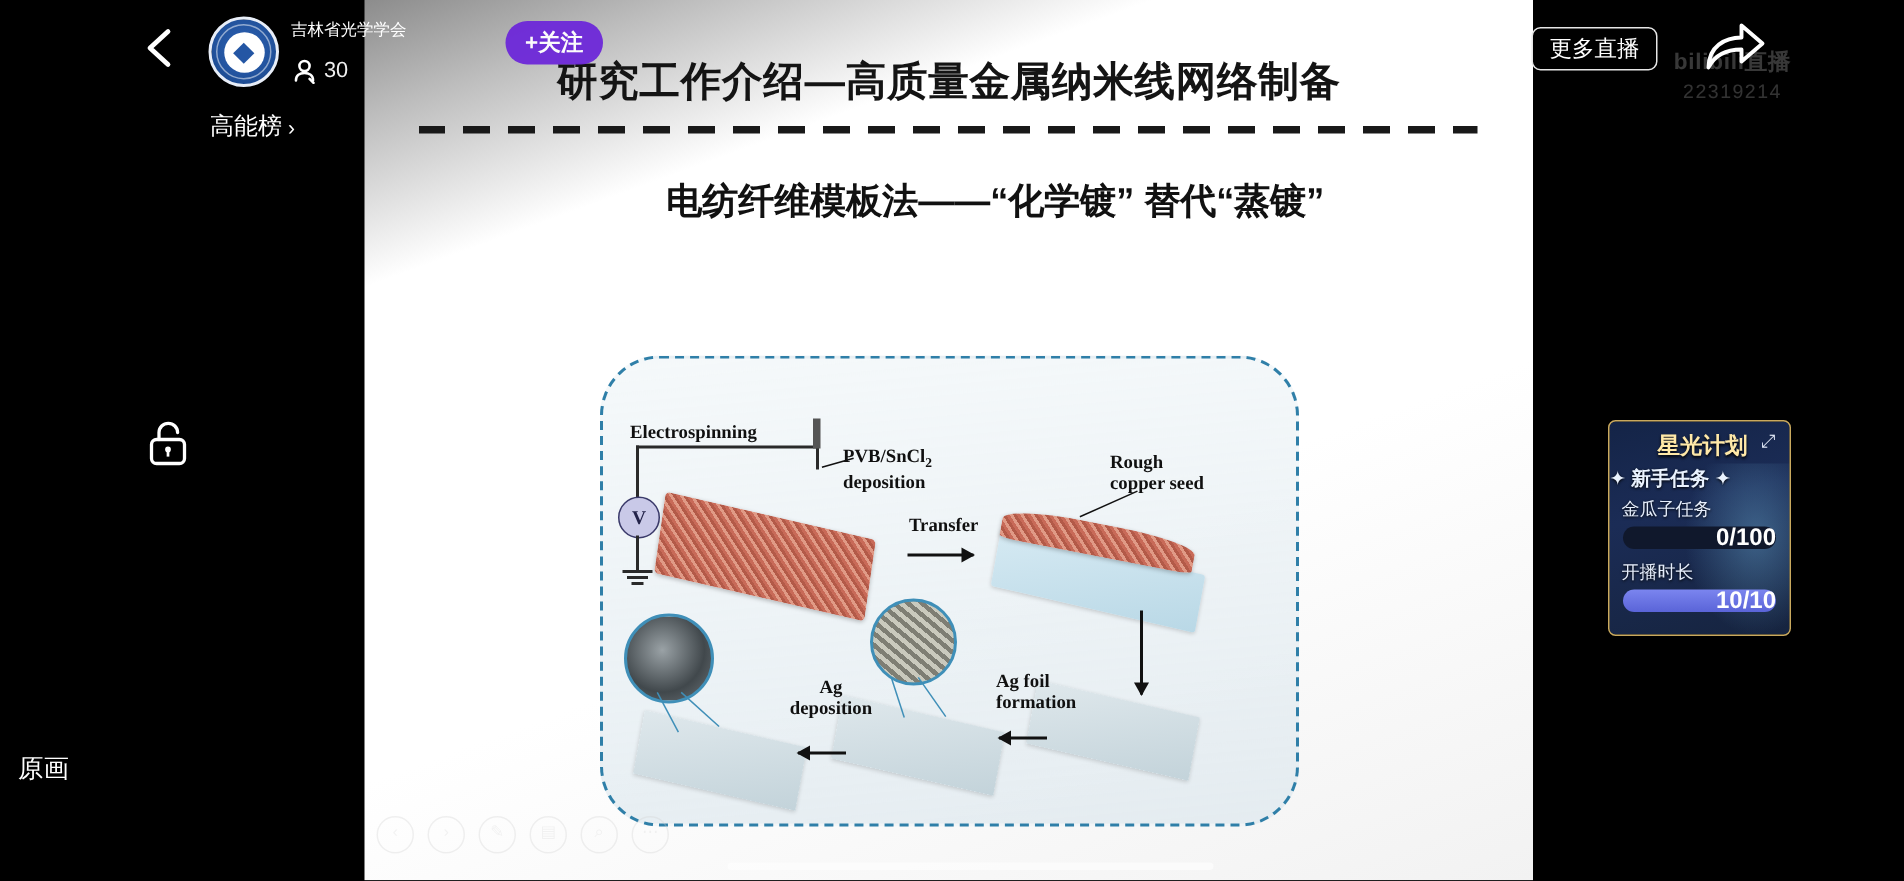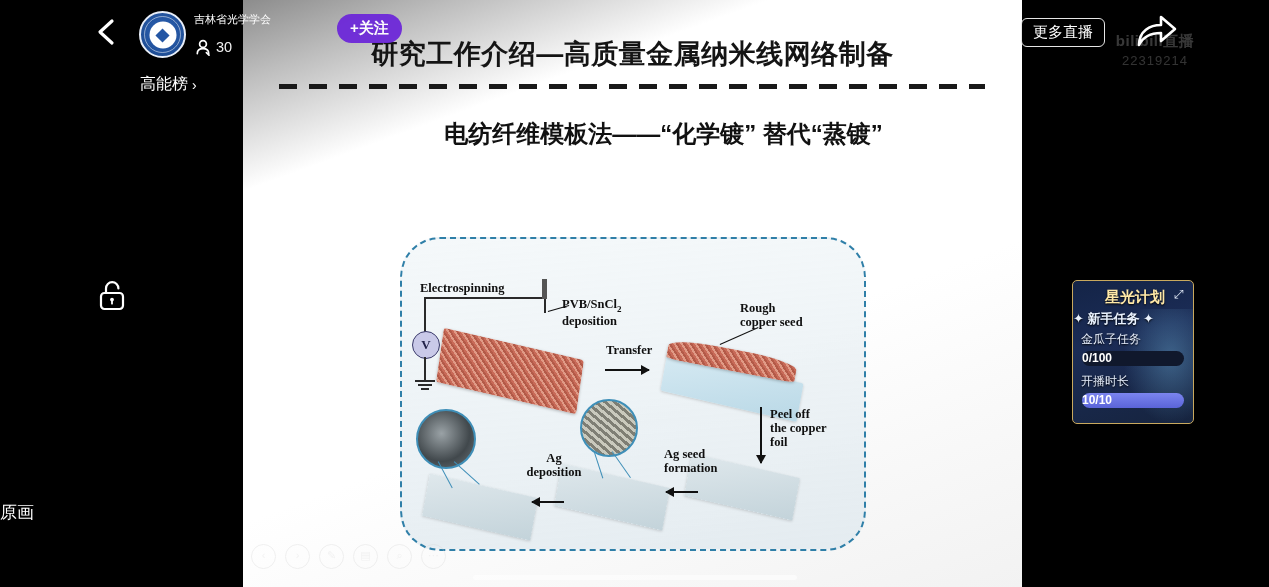--- a/index.html
+++ b/index.html
@@ -102,25 +102,25 @@
     background:radial-gradient(ellipse at 60% 40%,rgba(120,190,230,.38),rgba(30,50,90,0) 65%);}
   .sl-title{position:absolute;left:0;top:7px;width:124px;text-align:center;font-size:15px;
     font-weight:bold;color:#ffe9a8;text-shadow:0 1px 2px #000;}
   .sl-expand{position:absolute;right:4px;top:6px;width:15px;height:15px;color:#dfe7f5;font-size:12px;}
   .sl-sub{position:absolute;left:0;top:29px;width:136px;text-align:left;font-size:13px;
     font-weight:bold;color:#eaf3ff;text-shadow:0 1px 2px #000;}
   .sl-row-label{position:absolute;left:8px;font-size:12px;color:#e6eefc;text-shadow:0 1px 2px #000;}
   .sl-bar{position:absolute;left:9px;width:102px;height:15px;border-radius:8px;}
   .sl-bar.dark{background:#10182c;}
   .sl-bar.blue{background:linear-gradient(180deg,#7b85ef,#5a64d8);}
-  .sl-bar span{position:absolute;left:0;top:0;width:102px;text-align:left;line-height:15px;
-    font-size:12px;color:#fff;font-weight:bold;}
-
-  
-  .bottom{position:absolute;left:0;bottom:0;width:1216px;height:86px;z-index:45;}
+  .sl-bar span{position:absolute;left:0;top:0;width:102px;text-align:right;line-height:15px;
+    font-size:16px;color:#fff;font-weight:bold;}
+
+  
+  .bottom{position:absolute;left:12px;bottom:0;width:1216px;height:86px;z-index:45;}
   .quality{left:383px;top:504px;font-size:17px;color:#fff;cursor:pointer;}
   .home-ind{position:absolute;left:473px;bottom:7px;width:324px;height:5px;border-radius:3px;
     background:rgba(255,255,255,.55);}
 </style>
 </head>
 <body>
 
 <div id="app">
 
   <div class="video-area">
@@ -159,36 +159,31 @@
       <div class="mat-blue" style="left:262px;top:128px;width:136px;height:40px;
            transform:skewY(13deg) skewX(-10deg);border-radius:2px;"></div>
       <div class="mat-red" style="left:266px;top:110px;width:128px;height:22px;
            transform:skewY(11deg) skewX(-10deg);border-radius:40% 40% 10% 10%;"></div>
       <div class="lbl sm" style="left:338px;top:62px;width:110px;">
         <span>Rough</span><br>
         <span>copper seed</span>
       </div>
       <div class="leader" style="left:318px;top:105px;width:42px;transform:rotate(-24deg);"></div>
 
-      <div class="lbl sm" style="left:368px;top:168px;width:92px;">
-        <span>Peel off</span><br>
-        <span>the copper</span><br>
-        <span>foil</span>
-      </div>
       <div class="arrow-v" style="left:358px;top:168px;height:56px;"></div>
 
       <div class="mat-grey" style="left:286px;top:226px;width:108px;height:44px;
            transform:skewY(13deg) skewX(-10deg);"></div>
       <div class="mat-grey" style="left:156px;top:236px;width:108px;height:44px;
            transform:skewY(13deg) skewX(-10deg);"></div>
       <div class="mat-grey" style="left:24px;top:246px;width:108px;height:44px;
            transform:skewY(13deg) skewX(-10deg);"></div>
 
       <div class="lbl sm" style="left:262px;top:208px;width:80px;">
-        <span>Ag seed</span><br>
+        <span>Ag foil</span><br>
         <span>formation</span>
       </div>
       <div class="arrow-h left" style="left:264px;top:252px;width:32px;"></div>
 
       <div class="lbl sm" style="left:112px;top:212px;width:80px;text-align:center;">
         <span>Ag</span><br>
         <span>deposition</span>
       </div>
       <div class="arrow-h left" style="left:130px;top:262px;width:32px;"></div>
 

